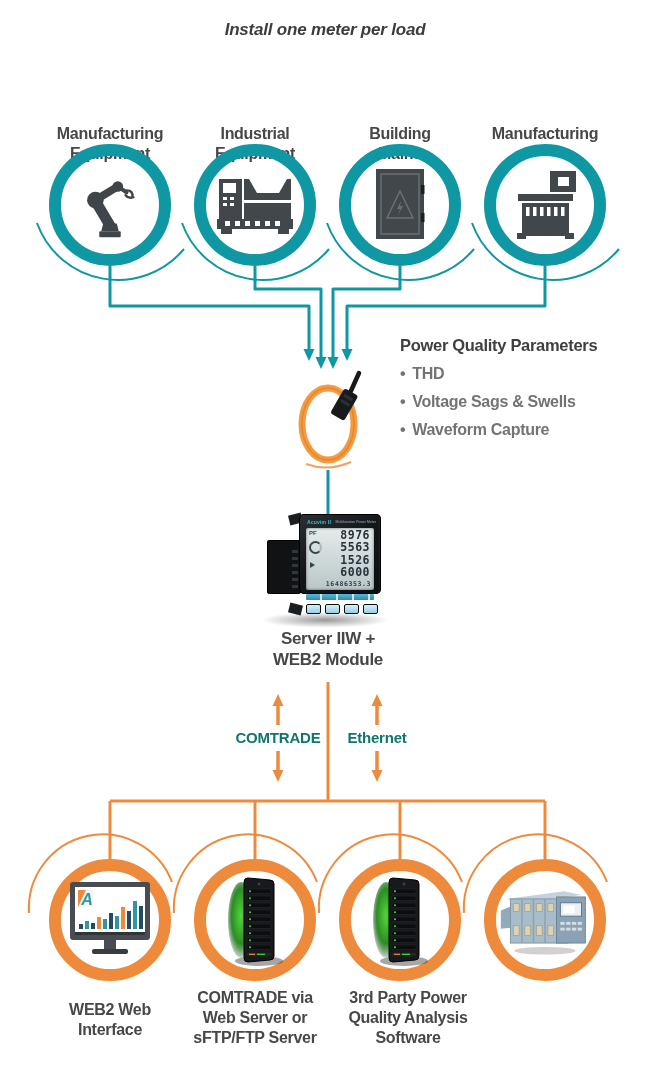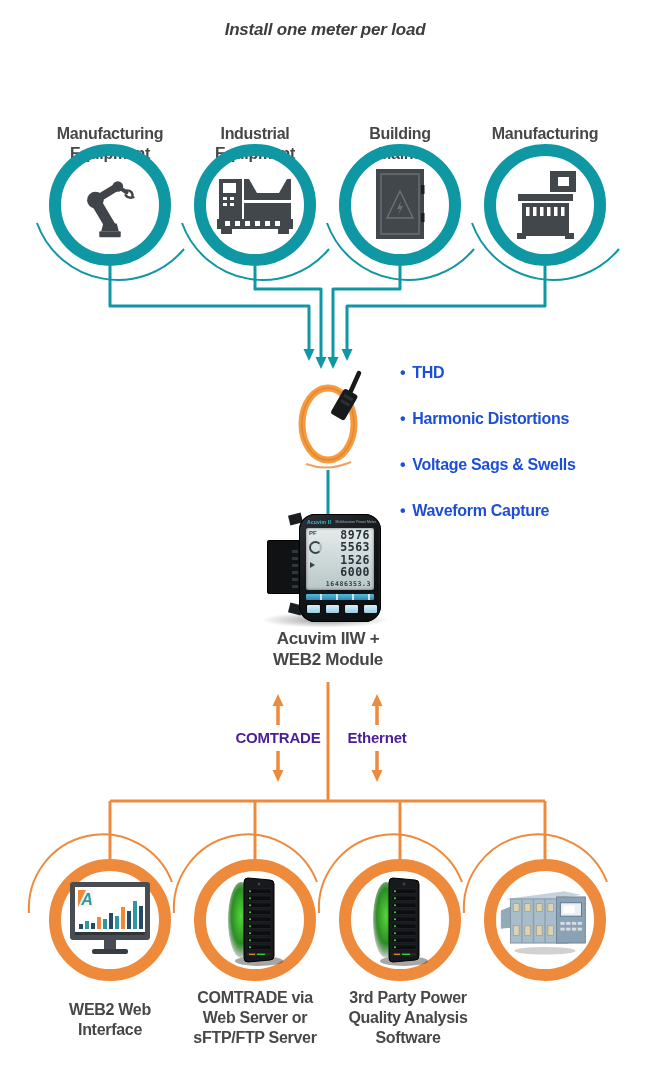--- a/index.html
+++ b/index.html
@@ -13,37 +13,37 @@
   .src-label{top:92px;width:150px;margin-top:32px;}
   .out-label{top:988px;width:170px;font-size:16px;line-height:20px;}
   .ring{width:98px;height:98px;border-radius:50%;display:flex;align-items:center;
         justify-content:center;}
   .ring.teal{border:12px solid #0f97a4;}
   .ring.orange{border:12px solid #ee8a3c;}
   #svg-overlay{top:0;left:0;pointer-events:none;}
   
   #pq{top:336px;left:400px;width:245px;}
   #pq .pq-head{font-weight:700;font-size:16.5px;color:#3f3f3f;letter-spacing:-0.3px;}
-  #pq .pq-item{font-weight:700;font-size:16px;color:#1d4ed8;letter-spacing:-0.3px;
-               margin-top:27px;line-height:19px;}
+  #pq .pq-item{font-weight:700;font-size:16px;color:#737373;letter-spacing:-0.3px;
+               margin-top:9px;line-height:19px;}
   #pq .bullet{margin-right:7px;}
   
   .link-label{top:729px;width:120px;text-align:center;font-weight:700;font-size:15px;
-              color:#4c1d95;letter-spacing:-0.2px;}
+              color:#0f766e;letter-spacing:-0.2px;}
   
   #meter{top:508px;left:255px;width:146px;height:125px;}
   #meter-shadow{left:4px;top:104px;width:132px;height:16px;
      background:radial-gradient(ellipse at center,rgba(0,0,0,0.40) 0%,rgba(0,0,0,0) 68%);}
   #meter-clip-top{left:34px;top:6px;width:13px;height:10px;background:#1b1e20;transform:rotate(-14deg);}
   #meter-clip-bot{left:34px;top:96px;width:13px;height:10px;background:#1b1e20;transform:rotate(14deg);}
   #meter-module{left:12px;top:32px;width:34px;height:54px;background:#101214;border-radius:3px;
      box-shadow:inset 0 0 0 1px #000;}
   #meter-module .pins{position:absolute;right:3px;top:6px;width:6px;height:42px;
      background:repeating-linear-gradient(0deg,#32373b 0 3px,#101214 3px 7px);}
-  #meter-body{left:44px;top:6px;width:82px;height:108px;border-radius:16px;
+  #meter-body{left:44px;top:6px;width:82px;height:80px;border-radius:5px;
      background:linear-gradient(145deg,#2c3136 0%,#14171a 45%,#0b0d0f 100%);
      box-shadow:inset 0 0 0 1px #000, inset -2px 0 2px rgba(255,255,255,0.06);}
   #meter-brand{left:8px;top:5px;font-size:5px;font-weight:700;color:#2fc4ce;letter-spacing:0.2px;}
   #meter-modeltxt{right:5px;top:6px;font-size:3.5px;color:#9fb3b8;}
   #lcd{left:7px;top:14px;width:68px;height:62px;border-radius:2px;
      background:linear-gradient(#e4ebeb,#b9c6c7);box-shadow:inset 0 0 3px rgba(0,0,0,0.55);}
   #lcd .pf{left:3px;top:2px;font-size:6px;font-weight:700;color:#33454b;}
   #lcd .gauge{left:3px;top:13px;width:9px;height:9px;border-radius:50%;border:2px solid #33454b;
      border-right-color:rgba(51,69,75,0.25);}
   #lcd .ptr{left:4px;top:34px;width:0;height:0;border-left:5px solid #33454b;
@@ -207,22 +207,22 @@
           <rect x="28" y="42" width="3.5" height="9"></rect>
         <rect x="35" y="42" width="3.5" height="9"></rect>
           <rect x="42" y="42" width="3.5" height="9"></rect>
         <rect x="49" y="42" width="3.5" height="9"></rect>
           <rect x="56" y="42" width="3.5" height="9"></rect>
       </g>
     </svg>
   </div>
 
   <div id="pq" class="abs">
+    <div class="pq-head">Power Quality Parameters</div>
     <div class="pq-item"><span class="bullet">•</span><span>THD</span></div>
-    <div class="pq-item"><span class="bullet">•</span><span>Harmonic Distortions</span></div>
     <div class="pq-item"><span class="bullet">•</span><span>Voltage Sags &amp; Swells</span></div>
     <div class="pq-item"><span class="bullet">•</span><span>Waveform Capture</span></div>
   </div>
 
   <div id="meter" class="abs">
     <div id="meter-shadow" class="abs"></div>
     <div id="meter-clip-top" class="abs"></div>
     <div id="meter-clip-bot" class="abs"></div>
     <div id="meter-module" class="abs">
         <div class="pins"></div>
@@ -246,21 +246,21 @@
           <div class="marks"></div>
         </div>
       <div id="meter-btns" class="abs">
         <div class="btn"></div>
         <div class="btn"></div>
         <div class="btn"></div>
         <div class="btn"></div>
       </div>
     </div>
   </div>
-  <div id="meter-label" class="abs lbl">Acuvim IIW +
+  <div id="meter-label" class="abs lbl">Server IIW +
 WEB2 Module</div>
 
   <div class="abs link-label" style="left:218px;">COMTRADE</div>
   <div class="abs link-label" style="left:317px;">Ethernet</div>
 
   <div class="abs ring orange" style="left:49px;top:859px;">
     <svg width="90" height="80" viewBox="0 0 90 80">
       <rect x="5" y="2" width="80" height="58" rx="3" fill="#474d52"></rect>
       <rect x="10" y="7" width="70" height="45" fill="#ffffff"></rect>
       <rect x="10" y="52" width="70" height="3" fill="#30353a"></rect>

